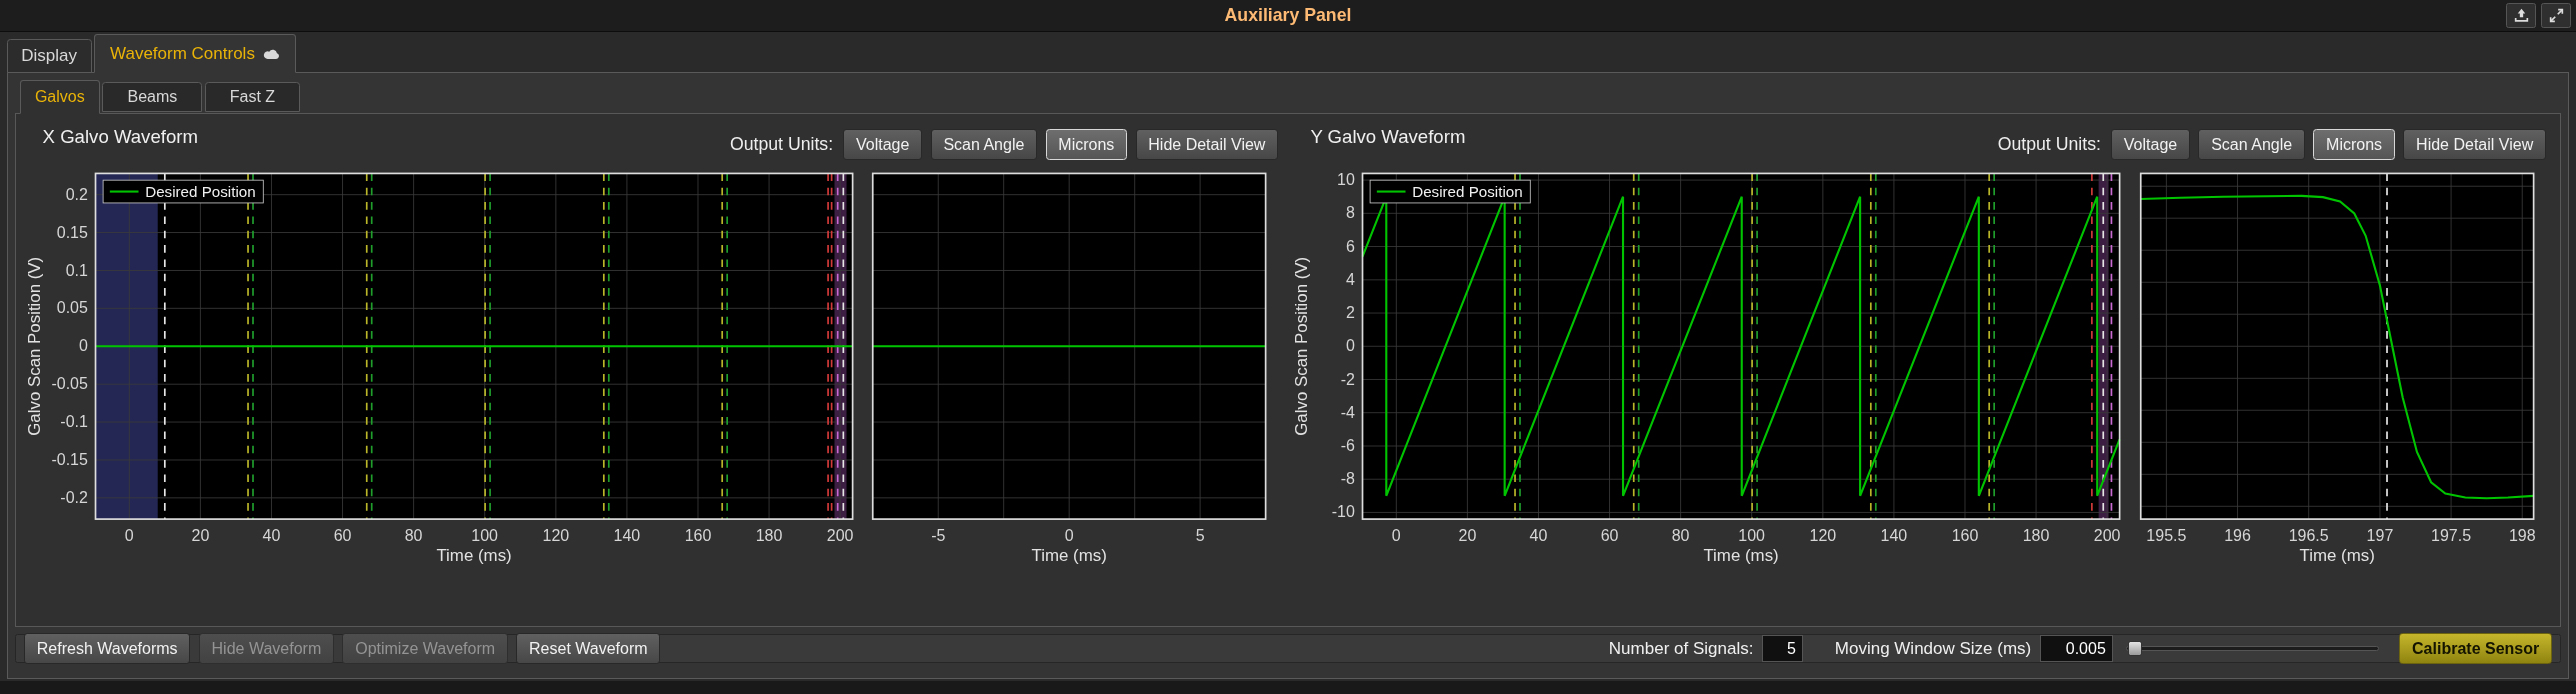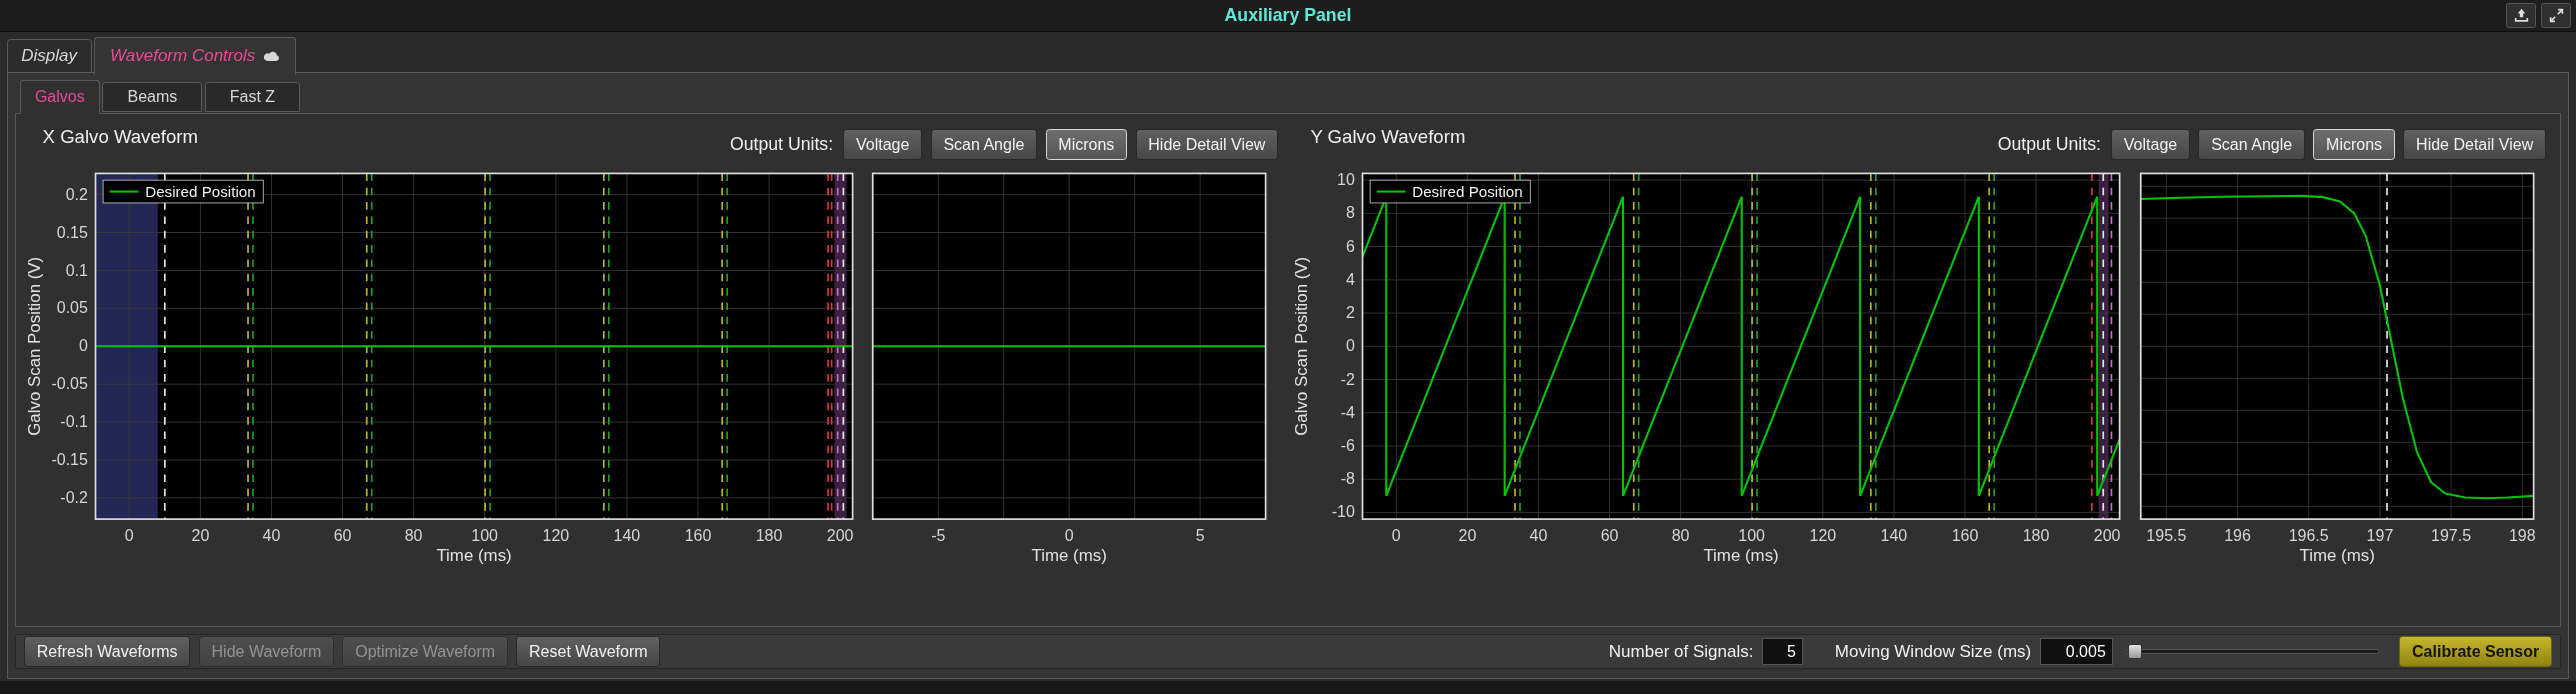--- a/index.html
+++ b/index.html
@@ -9,38 +9,38 @@
     background:#191919; color:#e8e8e8;
     font-family:"Liberation Sans", sans-serif;
   }
   svg text { font-family:"Liberation Sans", sans-serif; }
 
   
   .titlebar {
     height:32px; background:#1d1d1d; display:flex; align-items:center; justify-content:center;
     position:relative; border-bottom:0.8px solid #0d0d0d;
   }
-  .window-title { font-weight:bold; font-size:17.7px; color:#5eead4; }
+  .window-title { font-weight:bold; font-size:17.7px; color:#fdba74; }
   .titlebar-buttons { position:absolute; right:5px; top:3.4px; display:flex; gap:5px; }
   .tb-btn {
     width:30px; height:25px; background:#2f2f2f; border:0.8px solid #555; border-radius:2.5px;
     display:flex; align-items:center; justify-content:center; padding:0; cursor:pointer;
   }
 
   
   .app { height:649px; background:#2a2a2a; padding:0 6.8px; }
 
   
-  .tabbar { display:flex; align-items:center; height:41px; padding-top:6.8px; position:relative; z-index:2; margin-bottom:-0.8px;font-style:italic; }
+  .tabbar { display:flex; align-items:flex-end; height:41px; padding-top:6.8px; position:relative; z-index:2; margin-bottom:-0.8px; }
   .tab {
     background:#2c2c2c; border:0.8px solid #5a5a5a; color:#d8d8d8; font-size:17px;
     padding:5.9px 13.5px; margin-right:2.5px; border-radius:3.4px 3.4px 0 0;
     display:flex; align-items:center; gap:7.6px; cursor:pointer; white-space:nowrap;
   }
-  .tab.active { background:#343434; color:#ec4899; padding:8.4px 15px; border-bottom:0.8px solid #343434; }
+  .tab.active { background:#343434; color:#eab308; padding:8.4px 15px; border-bottom:0.8px solid #343434; }
   .subtabbar { display:flex; align-items:center; height:34px; position:relative; z-index:2; margin-bottom:-0.8px; padding-left:5px; }
   .subtabbar .tab { font-size:16px; padding:5px 24px; background:#292929; }
   .subtabbar .tab.active { background:#303030; padding:6.8px 14.3px; border-bottom:0.8px solid #303030; }
 
   
   .main-page {
     border:0.8px solid #5a5a5a; background:#343434; height:607px; padding:6.8px;
     display:flex; flex-direction:column; position:relative; z-index:1;
   }
   .subpage {
@@ -61,21 +61,21 @@
   button.ui {
     background:linear-gradient(#606060,#474747); border:0.8px solid #282828; border-radius:3.4px;
     color:#f2f2f2; font-size:16px; padding:5.9px 11.8px; font-family:inherit; cursor:pointer; white-space:nowrap;
   }
   button.ui.selected { border:0.8px solid #d8d8d8; background:linear-gradient(#6e6e6e,#555555); }
   button.ui[disabled] { color:#949494; background:linear-gradient(#4e4e4e,#424242); border-color:#2e2e2e; cursor:default; }
   button.ui.calibrate { background:linear-gradient(#c6b62c,#8f8410); color:#141400; border:0.8px solid #6d6410; font-weight:bold; }
 
   
   .footer {
-    margin-top:6.8px; height:35px; background:#3a3a3a; border:0.8px solid #262626; border-radius:2.5px;
+    margin-top:6.8px; height:29px; background:#3a3a3a; border:0.8px solid #262626; border-radius:2.5px;
     display:flex; align-items:center; gap:8.4px; padding:0 8.4px;
   }
   .footer .spacer { flex:1; }
   .f-label { font-size:17px; color:#f0f0f0; white-space:nowrap; }
   .gap-left { margin-left:23.6px; }
   .num-input {
     width:41px; background:#101010; color:#ffffff; border:0.8px solid #555; font-size:16px;
     text-align:right; padding:3.4px 5.9px; font-family:inherit;
   }
   .num-input.wide { width:73px; }

